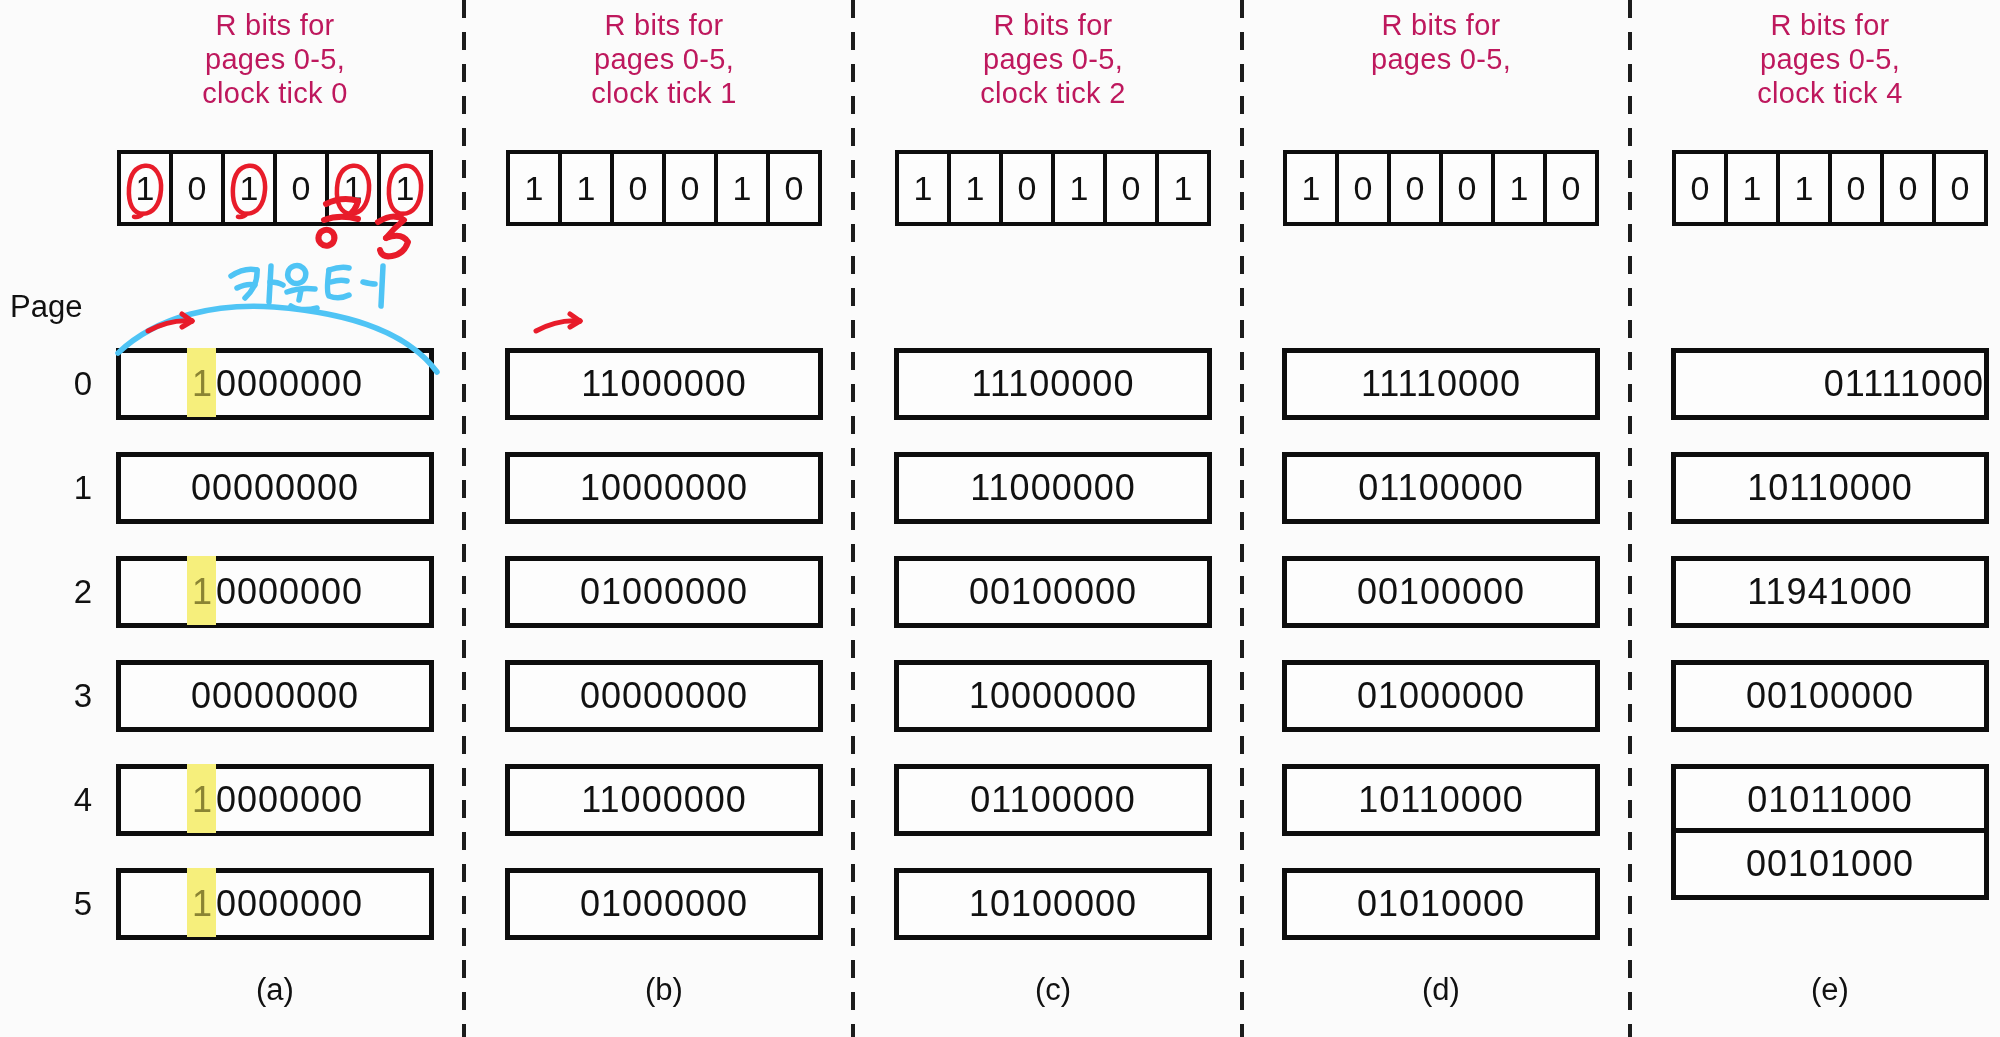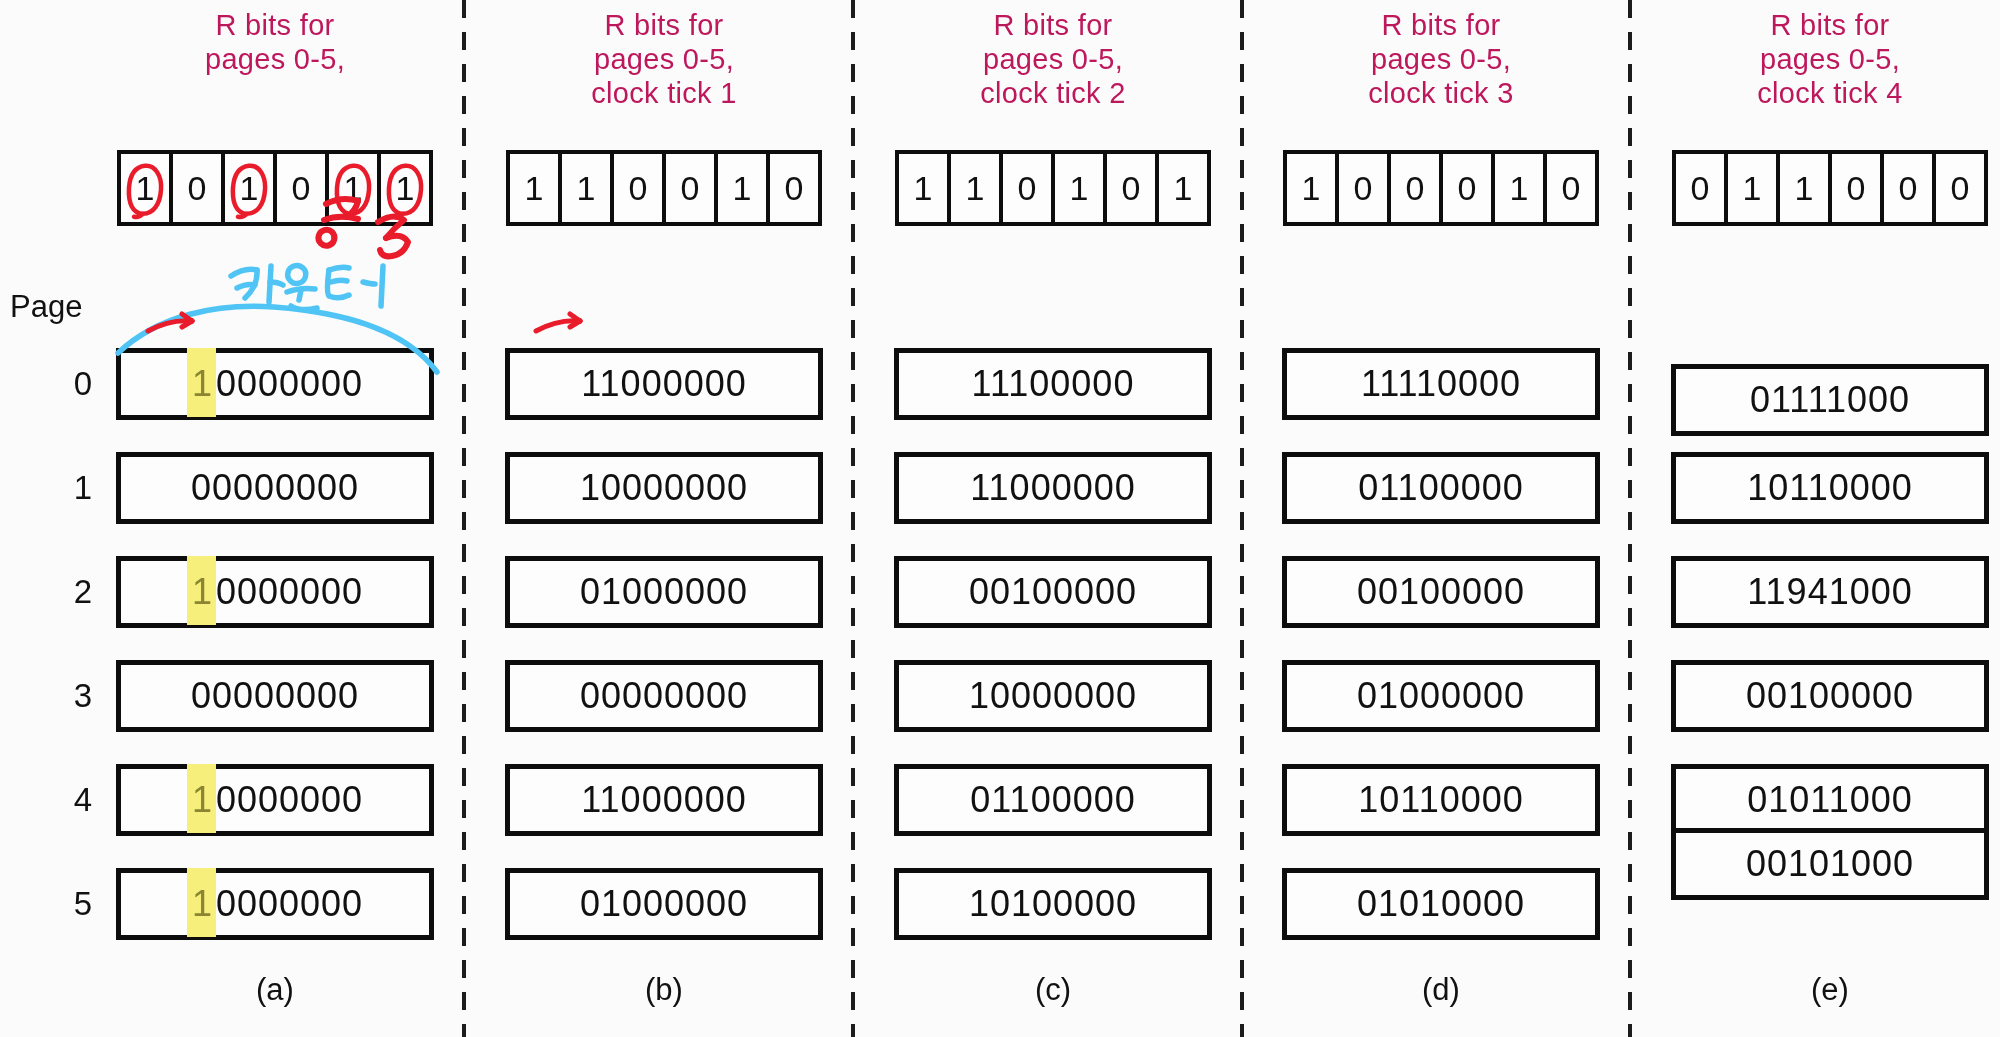--- a/index.html
+++ b/index.html
@@ -90,20 +90,21 @@
       <div class="page-num" style="top: 573px;">2</div>
       <div class="page-num" style="top: 677px;">3</div>
       <div class="page-num" style="top: 781px;">4</div>
       <div class="page-num" style="top: 885px;">5</div>
     </div>
   <div id="columns">
       <div class="column" style="left: 100px;">
         <div class="col-title">
           <div>R bits for</div>
           <div>pages 0-5,</div>
+          <div>clock tick 0</div>
         </div>
         <div class="rbit-row">
           <div class="rbit-cell">
             <span>1</span>
             <svg class="circle" viewBox="0 0 44 58">
               <path d="M22 5 C32 4 39 15 38 29 C37 44 30 53 20 53 C10 53 5 43 6 27 C7 13 13 6 22 5 M20 53 Q16 57 11 56" fill="none" stroke="var(--red)" stroke-width="4.5" stroke-linecap="round"></path>
             </svg>
           </div>
           <div class="rbit-cell">
             <span>0</span>
@@ -239,21 +240,20 @@
         </div>
         <div class="counter-box" style="top: 868px;">
           <span>10100000</span>
         </div>
         <div class="col-label">(c)</div>
       </div>
       <div class="column" style="left: 1266px;">
         <div class="col-title">
           <div>R bits for</div>
           <div>pages 0-5,</div>
-          <div>clock tick 3</div>
         </div>
         <div class="rbit-row">
           <div class="rbit-cell">
             <span>1</span>
           </div>
           <div class="rbit-cell">
             <span>0</span>
           </div>
           <div class="rbit-cell">
             <span>0</span>
@@ -307,21 +307,21 @@
           <div class="rbit-cell">
             <span>0</span>
           </div>
           <div class="rbit-cell">
             <span>0</span>
           </div>
           <div class="rbit-cell">
             <span>0</span>
           </div>
         </div>
-        <div class="counter-box" style="top: 364px;">
+        <div class="counter-box" style="top: 348px; justify-content: flex-end;">
           <span>01111000</span>
         </div>
         <div class="counter-box" style="top: 452px;">
           <span>10110000</span>
         </div>
         <div class="counter-box" style="top: 556px;">
           <span>11941000</span>
         </div>
         <div class="counter-box" style="top: 660px;">
           <span>00100000</span>

